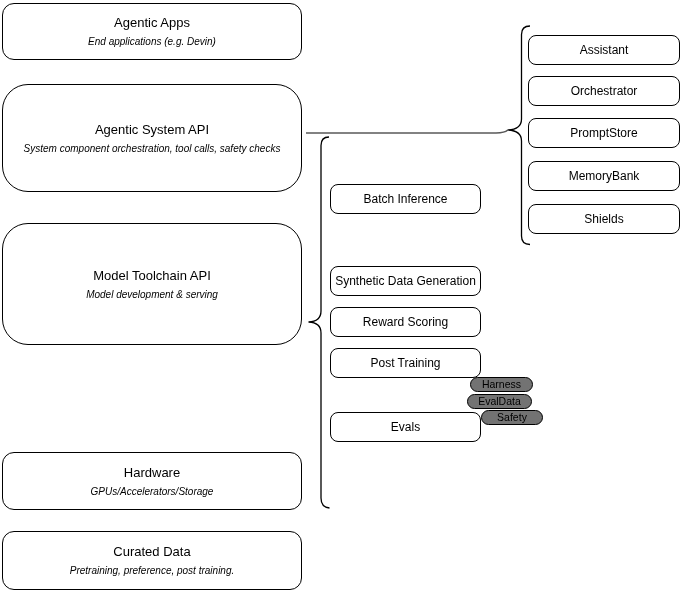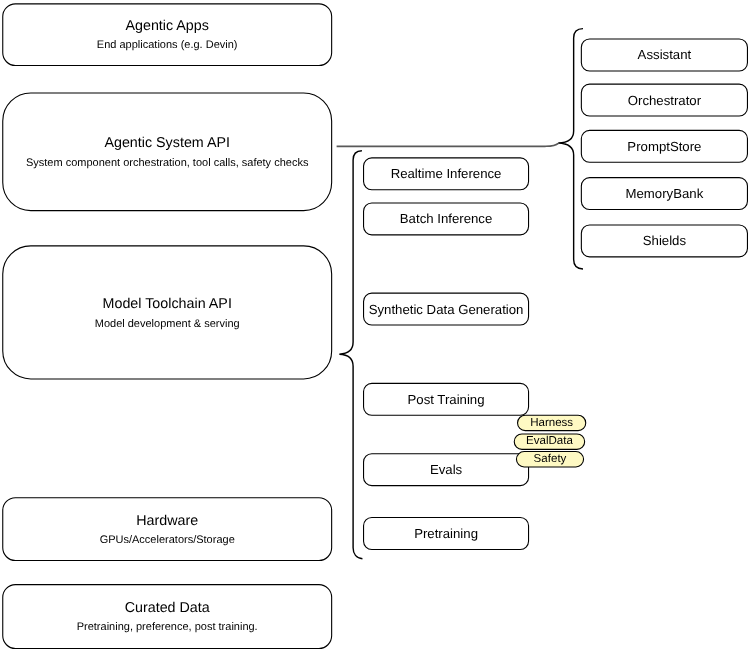--- a/index.html
+++ b/index.html
@@ -37,41 +37,42 @@
   .node-title {
     font-size: 13px;
     line-height: 16px;
     white-space: nowrap;
   }
   .node-sub {
     font-size: 10px;
     line-height: 12px;
     margin-top: 5px;
     white-space: nowrap;
+    font-style: italic;
   }
   .mid-node {
     left: 330px;
     width: 151px;
     height: 30px;
     border-radius: 8px;
     font-size: 12px;
     z-index: 1;
   }
   .right-node {
     left: 528px;
     width: 152px;
     height: 30px;
     border-radius: 8px;
     font-size: 12px;
     z-index: 1;
   }
   .pill {
     position: absolute;
     box-sizing: border-box;
-    background: #fef9c3;
+    background: #737373;
     border: 1px solid #000000;
     border-radius: 8px;
     height: 15px;
     display: flex;
     align-items: center;
     justify-content: center;
     font-size: 10.5px;
     line-height: 13px;
     z-index: 3;
   }
@@ -106,30 +107,29 @@
   <div class="node left-node" style="top:452px;height:58px;border-radius:12px">
     <div class="node-title">Hardware</div>
     <div class="node-sub">GPUs/Accelerators/Storage</div>
   </div>
 
   <div class="node left-node" style="top:531px;height:59px;border-radius:12px">
     <div class="node-title">Curated Data</div>
     <div class="node-sub">Pretraining, preference, post training.</div>
   </div>
 
-  <div class="node mid-node" style="top:143px">Realtime Inference</div>
   <div class="node mid-node" style="top:184px">Batch Inference</div>
   <div class="node mid-node" style="top:266px">Synthetic Data Generation</div>
+  <div class="node mid-node" style="top:307px">Reward Scoring</div>
   <div class="node mid-node" style="top:348px">Post Training</div>
   <div class="node mid-node" style="top:412px">Evals</div>
-  <div class="node mid-node" style="top:470px">Pretraining</div>
 
   <div class="pill" style="left:470px;top:377px;width:63px">Harness</div>
   <div class="pill" style="left:467px;top:394px;width:65px">EvalData</div>
-  <div class="pill" style="left:469px;top:410px;width:62px">Safety</div>
+  <div class="pill" style="left:481px;top:410px;width:62px">Safety</div>
 
   <div class="node right-node" style="top:76px">Orchestrator</div>
   <div class="node right-node" style="top:35px">Assistant</div>
   <div class="node right-node" style="top:118px">PromptStore</div>
   <div class="node right-node" style="top:161px">MemoryBank</div>
   <div class="node right-node" style="top:204px">Shields</div>
 
 </div>
 
 </body></html>

